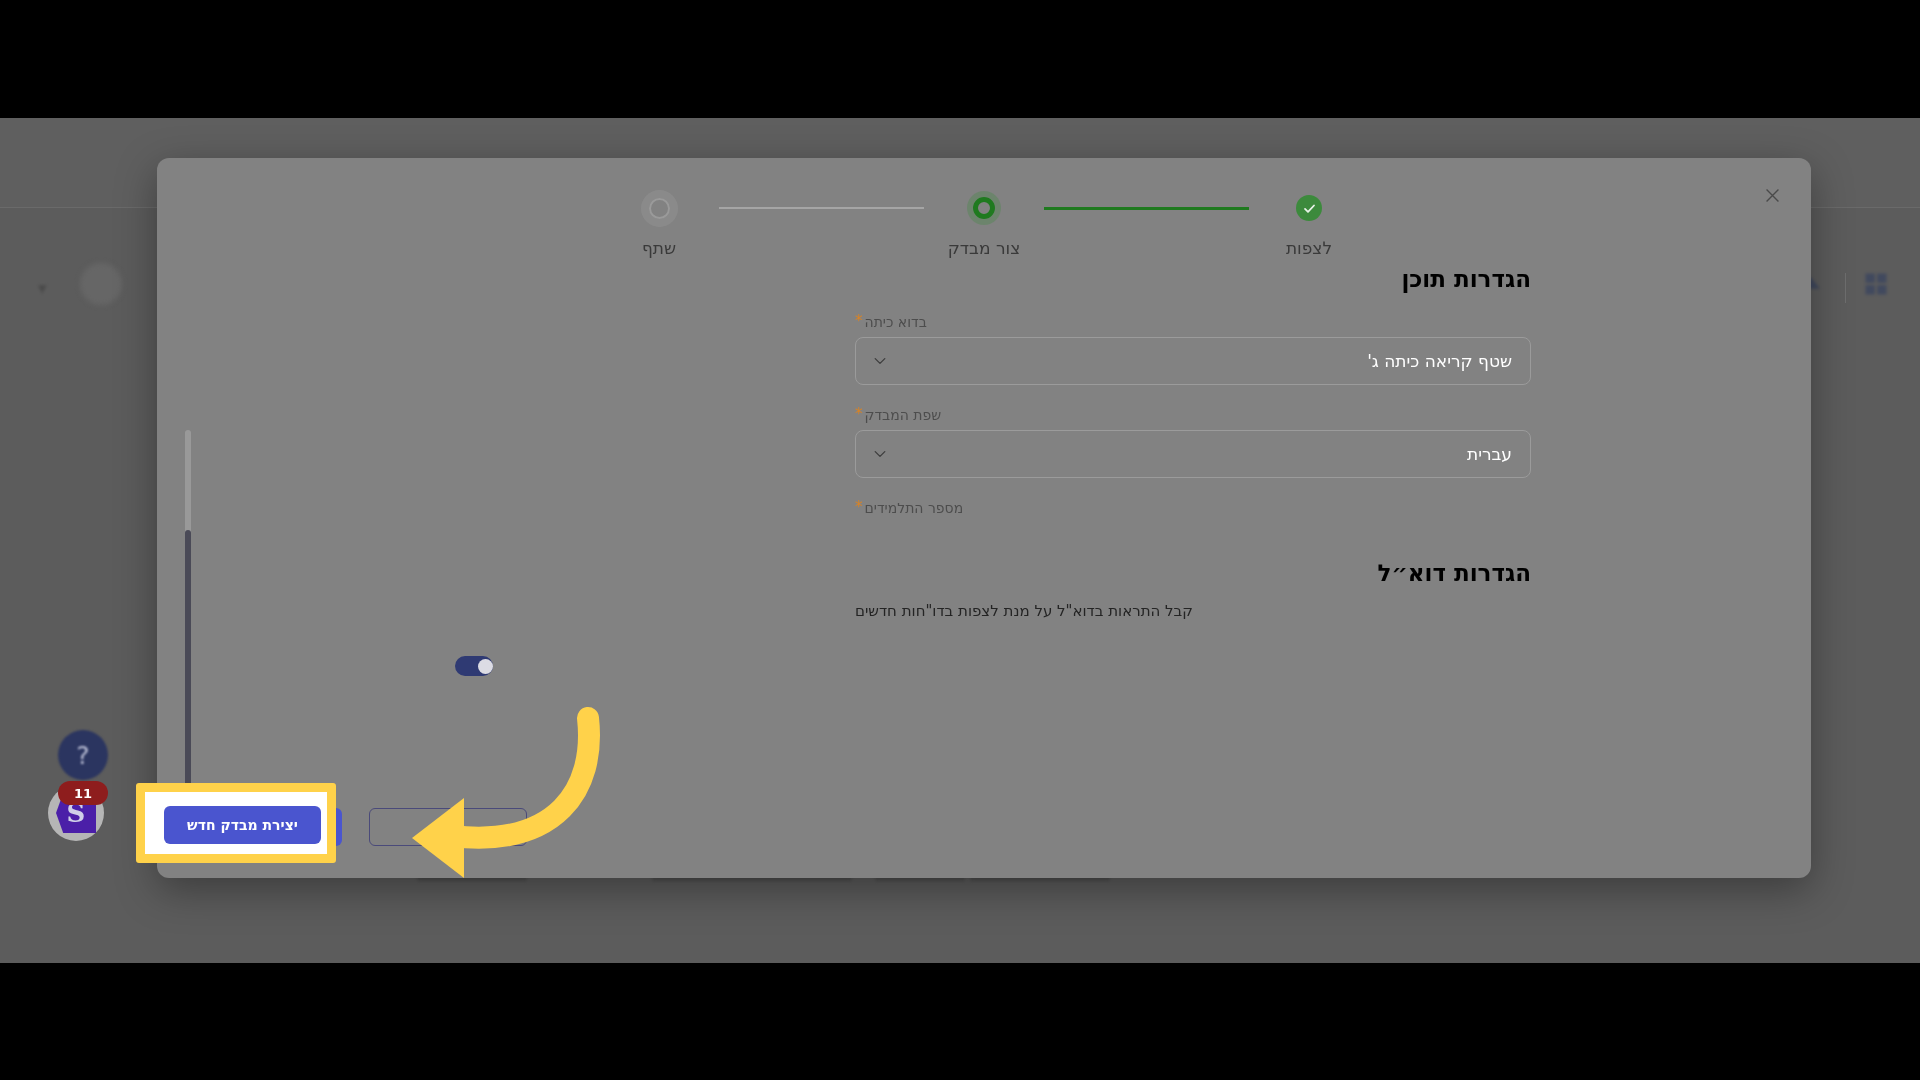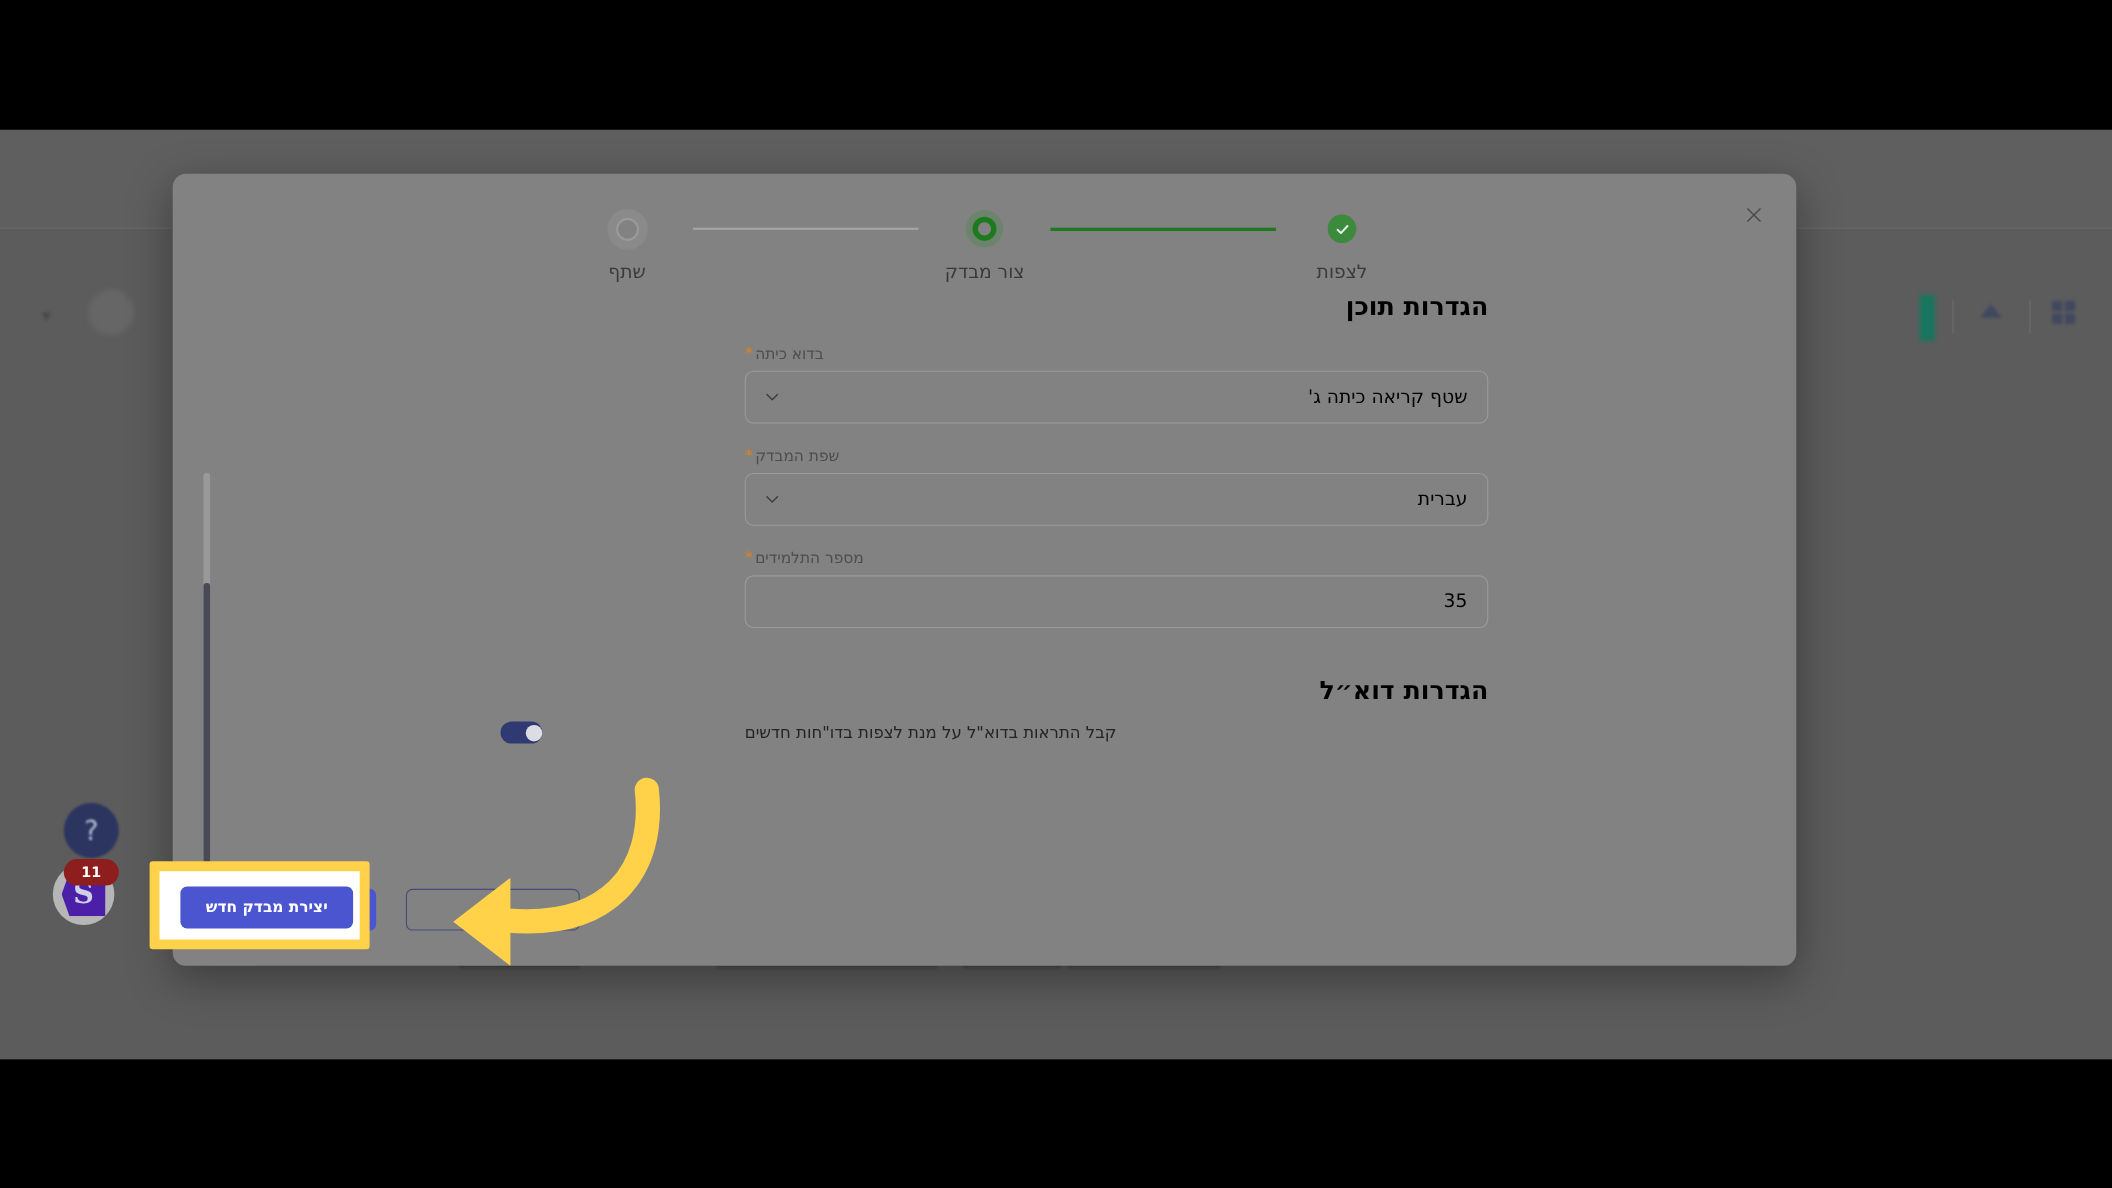--- a/index.html
+++ b/index.html
@@ -60,21 +60,21 @@
   }
   #bg-footer-text span {
     display:inline-block; height: 7px; background: #4a4a4a; opacity:.75;
     filter: blur(1.5px); border-radius: 2px;
   }
 
   
   #modal {
     position: absolute;
     left: 157px; top: 40px;
-    width: 1476px; height: 720px;
+    width: 1654px; height: 720px;
     background: #828282;
     border-radius: 12px;
     box-shadow: 0 12px 40px rgba(0,0,0,.35);
     overflow: hidden;
   }
 
   #close-btn {
     position: absolute; right: 22px; top: 20px;
     width: 34px; height: 34px;
     display: flex; align-items: center; justify-content: center;
@@ -154,21 +154,21 @@
     align-items: flex-start; gap: 2px;
   }
   .req { color: #d98324; font-size: 15px; line-height: 1; }
   .control {
     position: relative;
     width: 100%; height: 48px;
     border: 1px solid #9b9b9b; border-radius: 8px;
     background: transparent;
     display: flex; align-items: center;
     padding: 11px 18px;
-    color: #000000; font-size: 17px;
+    color: #ffffff; font-size: 17px;
     cursor: pointer;
   }
   .control .value { flex: 1; text-align: right; }
   .chev {
     position: absolute; left: 16px; top: 50%; transform: translateY(-50%);
     color: #3d3d3d; width: 16px; height: 16px;
   }
   .control.input { cursor: text; }
   .hint {
     font-size: 13px; color: #4a4a4a; margin-top: 8px;
@@ -398,23 +398,20 @@
               <path d="M4 7 L10 13 L16 7"></path>
             </svg>
           </div>
         </div>
 
         <div class="field">
           <div class="field-label">
             <span class="req">*</span>
             <span>מספר התלמידים</span>
           </div>
-          <div class="control input">
-            <span class="value">35</span>
-          </div>
         </div>
 
         <div id="email-section">
           <div class="section-title" style="margin-bottom:0">הגדרות דוא״ל</div>
           <div id="email-row">
             <span id="email-desc">קבל התראות בדוא"ל על מנת לצפות בדו"חות חדשים</span>
           </div>
         </div>
 
       </div>

